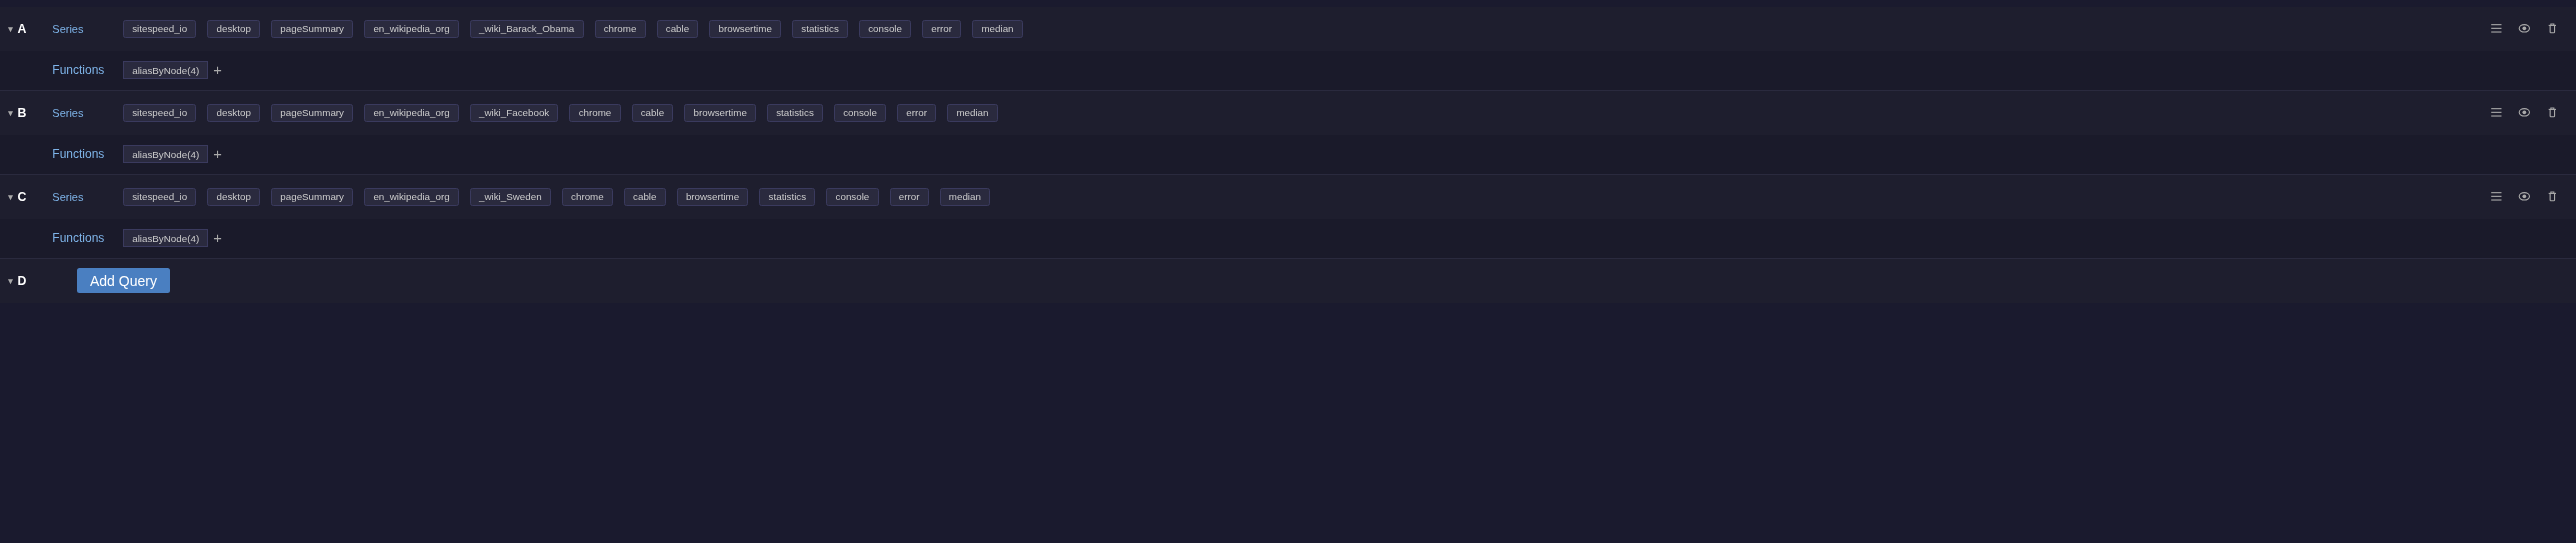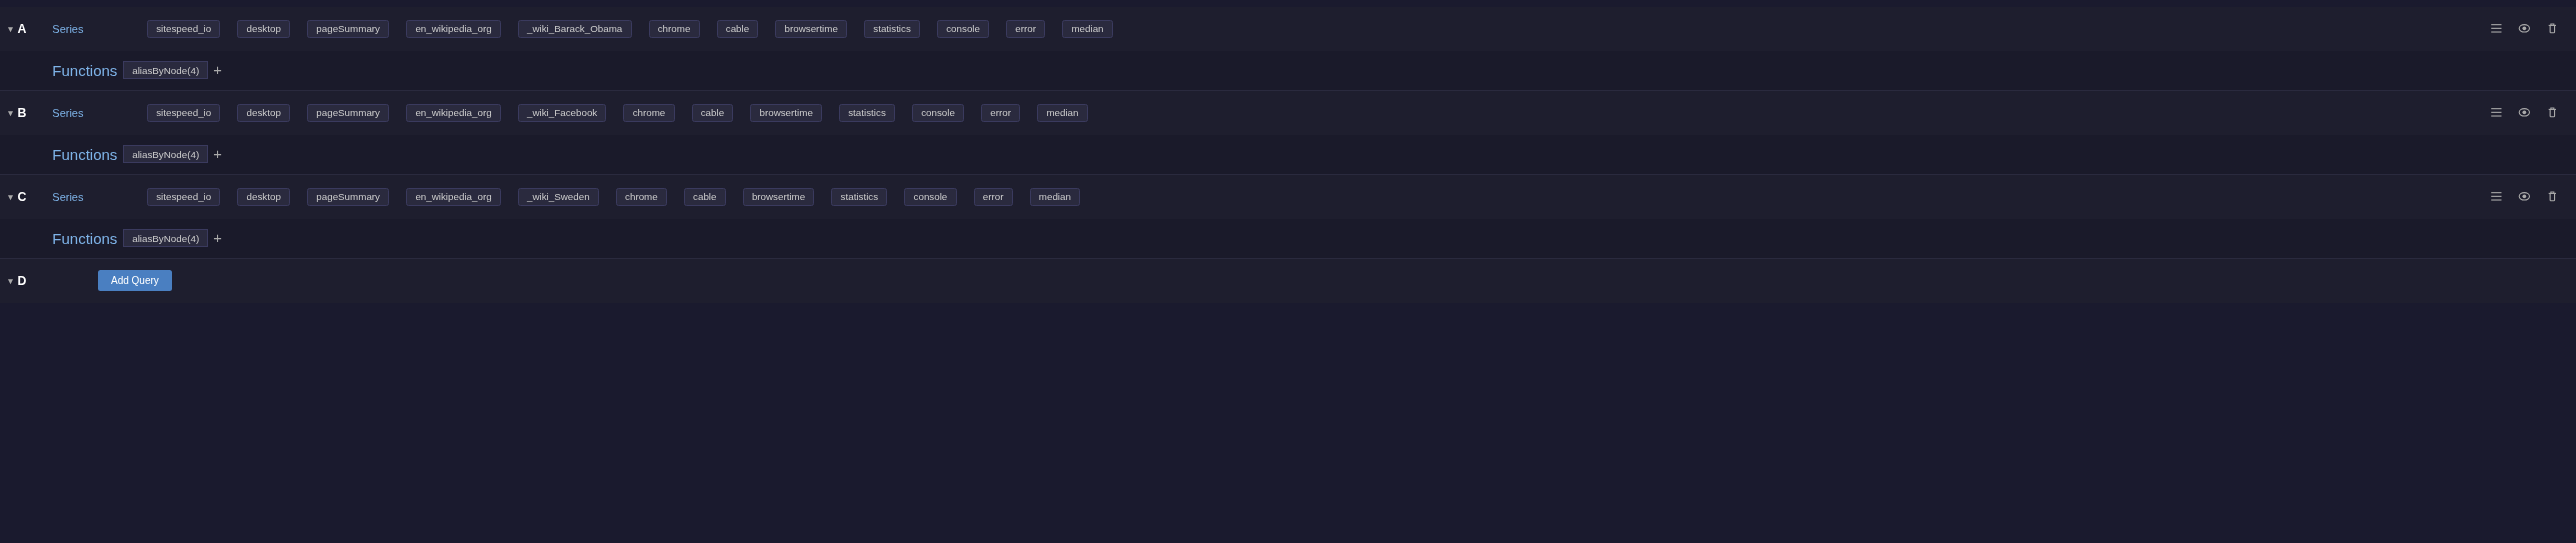--- a/index.html
+++ b/index.html
@@ -65,23 +65,22 @@
       min-width: 74px;
       color: #7eb3e8;
       font-size: 11px;
       padding-left: 3.3px;
     }
 
     .tags-container {
       display: flex;
       align-items: center;
       flex-wrap: nowrap;
-      gap: 17px;
+      gap: 11px;
       flex: 1;
-      margin-left: 24px;
     }
 
     .tag {
       background-color: #2a2a3e;
       border: 0.8px solid #3a3a5e;
       border-radius: 2.5px;
       padding: 2.5px 8.2px;
       color: #cccccc;
       font-size: 9.8px;
       white-space: nowrap;
@@ -104,21 +103,21 @@
       font-size: 13px;
       display: flex;
       align-items: center;
       justify-content: center;
     }
 
     .functions-label {
       width: 74px;
       min-width: 74px;
       color: #7eb3e8;
-      font-size: 15px;
+      font-size: 12px;
       padding-left: 3.3px;
     }
 
     .function-tag {
       background-color: #2a2a3e;
       border: 0.8px solid #3a3a5e;
       border-radius: 0;
       padding: 2.5px 8.2px;
       color: #cccccc;
       font-size: 9.8px;
@@ -142,23 +141,23 @@
       min-height: 44px;
       background-color: #1e1e2e;
     }
 
     .add-query-btn {
       background-color: #4a7fc1;
       color: #ffffff;
       border: none;
       border-radius: 2.5px;
       padding: 4.9px 13px;
-      font-size: 10px;
+      font-size: 14px;
       cursor: pointer;
-      margin-left: 49px;
+      margin-left: 28px;
     }
 
     
     .icon-svg {
       width: 14.7px;
       height: 14.7px;
       fill: none;
       stroke: currentColor;
       stroke-width: 1.5;
     }

